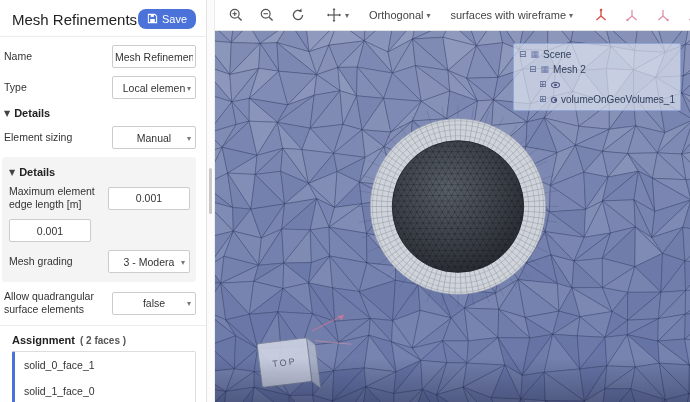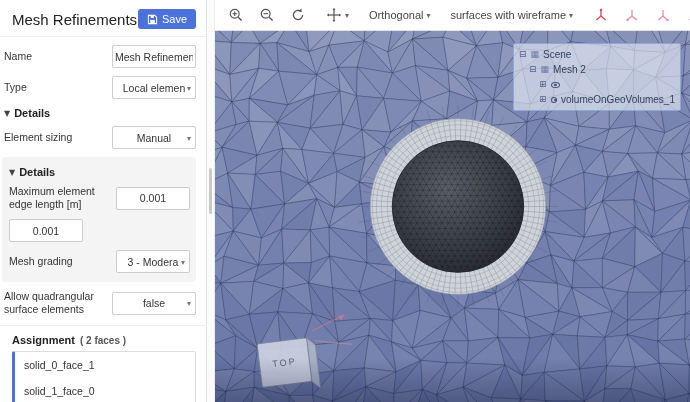--- a/index.html
+++ b/index.html
@@ -4,35 +4,35 @@
 <style>
   html,body{margin:0;padding:0;}
   body{width:690px;height:402px;overflow:hidden;background:#fff;
        font-family:"Liberation Sans",sans-serif;-webkit-font-smoothing:antialiased;}
   .app{display:flex;width:690px;height:402px;}
 
   
   .left{flex:0 0 206px;width:206px;border-right:1px solid #e4e4e4;display:flex;flex-direction:column;background:#fff;}
   .lheader{display:flex;justify-content:space-between;align-items:center;padding:9px 10px 7px 12px;border-bottom:1px solid #ededed;}
   .title{font-size:15px;color:#222;}
-  .savebtn{background:#4a72d9;color:#fff;font-size:11px;border:none;border-radius:3px;
-           padding:4px 9px;display:flex;gap:4px;align-items:center;cursor:pointer;}
+  .savebtn{background:#4a72d9;color:#fff;font-size:11px;border:none;border-radius:8px;
+           padding:4px 9px;display:flex;gap:4px;cursor:pointer;}
   .form{padding:8px 10px 0 4px;font-size:10.5px;color:#333;flex:1;}
   .row{display:flex;justify-content:space-between;align-items:center;margin-bottom:8px;}
   .row .lbl{max-width:96px;line-height:1.25;}
   .ctrl{width:84px;height:23px;border:1px solid #ccc;border-radius:2px;background:#fff;
         font-size:10.5px;color:#333;display:flex;align-items:center;justify-content:center;
         position:relative;box-sizing:border-box;cursor:pointer;}
   input.ctrl{text-align:center;padding:0 2px;outline:none;}
   .sel .caret{position:absolute;right:4px;top:50%;transform:translateY(-50%);font-size:8px;color:#777;
               font-family:"DejaVu Sans",sans-serif;}
   .sect{display:flex;align-items:center;gap:4px;font-weight:bold;font-size:11px;color:#222;margin:2px 0 7px 0;}
   .tri{font-size:8px;color:#444;font-family:"DejaVu Sans",sans-serif;}
   .greybox{background:#f4f4f5;border-radius:3px;padding:7px 6px 1px 7px;margin:0 0 8px -2px;}
-  .greybox .ctrl{width:74px;}
+  .greybox .ctrl{width:82px;}
   .assign-h{display:flex;gap:5px;align-items:baseline;padding:8px 12px 5px 12px;border-top:1px solid #ededed;}
   .assign-h .a1{font-weight:bold;font-size:11px;color:#222;}
   .assign-h .a2{font-size:10px;color:#555;font-weight:bold;}
   .assign-list{margin:0 10px 6px 12px;border:1px solid #ddd;border-left:3px solid #4a72d9;
                border-radius:2px;background:#fff;}
   .assign-item{padding:7px 9px;font-size:10.5px;color:#333;cursor:pointer;}
 
   
   .gutter{flex:0 0 7px;background:#fbfbfb;border-right:1px solid #ececec;position:relative;}
   .gutter .handle{position:absolute;left:2px;top:168px;width:3px;height:46px;background:#c9c9c9;border-radius:2px;}

